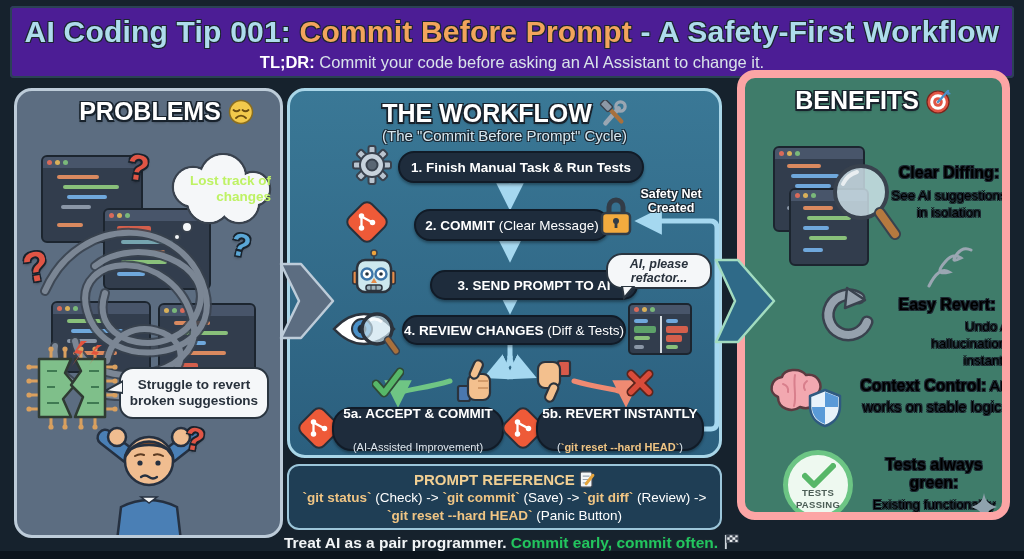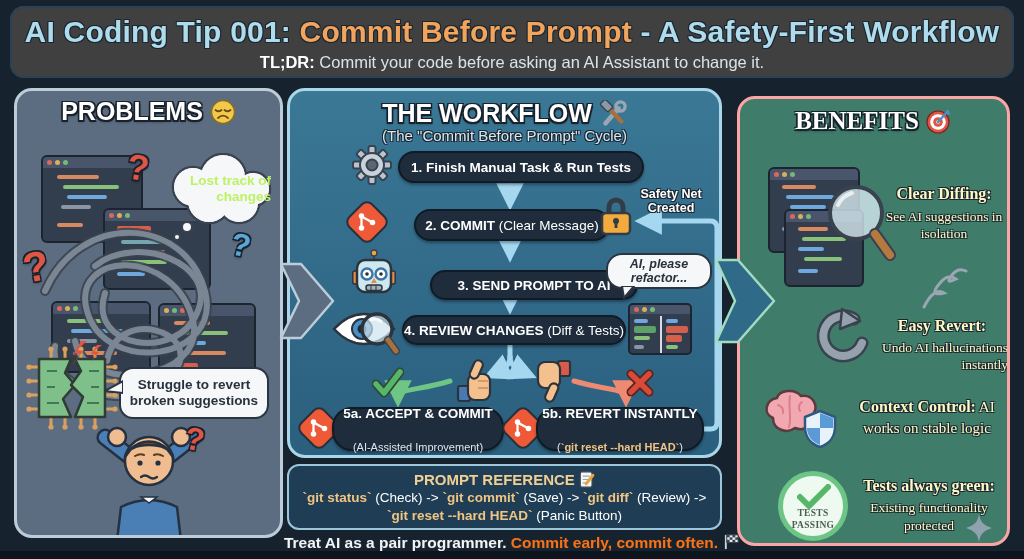--- a/index.html
+++ b/index.html
@@ -4,33 +4,33 @@
 <style>
   html,body{margin:0;padding:0;background:#0c141d;}
   #stage{position:relative;width:1024px;height:559px;overflow:hidden;background:#16222d;
          font-family:"Liberation Sans",sans-serif;}
   .abs{position:absolute;}
   svg{display:block;}
   .out{text-shadow:-1.5px -1.5px 0 #18222c,1.5px -1.5px 0 #18222c,-1.5px 1.5px 0 #18222c,
        1.5px 1.5px 0 #18222c,0 2px 3px rgba(0,0,0,.45);}
   .softout{text-shadow:-1px -1px 0 #1b2630,1px -1px 0 #1b2630,-1px 1px 0 #1b2630,1px 1px 0 #1b2630;}
   
-  #hdr{left:10px;top:6px;width:1004px;height:72px;background:#404040;border-radius:14px;
+  #hdr{left:10px;top:6px;width:1004px;height:72px;background:#4c1d95;border-radius:4px;
        box-shadow:inset 0 0 0 2px #2b4255;}
   #hdr-title{left:0;top:9px;width:1004px;text-align:center;font-size:30px;font-weight:bold;
              color:#aedcec;letter-spacing:.2px;}
   #hdr-title .hl{color:#f2a45c;}
   #hdr-sub{left:0;top:47px;width:1004px;text-align:center;font-size:16.5px;color:#d9e3ea;white-space:pre;}
   #hdr-sub b{color:#ffffff;}
   
   .panel{border-radius:18px;box-sizing:border-box;overflow:hidden;}
-  #p-left{left:14px;top:88px;width:269px;height:450px;background:#5c6d81;border:3px solid #bdccd9;}
+  #p-left{left:14px;top:88px;width:269px;height:450px;background:#5c6d81;border:3px solid #bdccd9;padding-left:18px;}
   #p-center{left:287px;top:88px;width:435px;height:370px;
             background:linear-gradient(180deg,#3a7896,#2b5f7e);border:3px solid #a9d6e8;}
-  #p-right{left:737px;top:96px;width:273px;height:450px;background:#3f7c6a;border:3px solid #fca5a5;font-family:Liberation Serif, serif;}
+  #p-right{left:737px;top:70px;width:273px;height:450px;background:#3f7c6a;border:8px solid #fca5a5;}
   #p-ref{left:287px;top:464px;width:435px;height:66px;background:#1f3e55;border:2px solid #9cc6da;
          border-radius:12px;box-sizing:border-box;}
   .pttl{width:100%;text-align:center;font-weight:bold;color:#fff;font-size:25px;display:flex;
         align-items:center;justify-content:center;gap:7px;}
   .psub{width:100%;text-align:center;color:#eef3f6;font-size:15px;}
   
   .pill{background:#1e2c3c;border:2px solid #111b27;border-radius:17px;color:#fff;
         display:flex;flex-direction:column;align-items:center;justify-content:center;
         box-sizing:border-box;white-space:nowrap;box-shadow:0 2px 3px rgba(0,0,0,.35);}
   .pill .l1{font-weight:bold;font-size:13.5px;}
@@ -49,23 +49,23 @@
           font-weight:bold;text-align:center;box-sizing:border-box;display:flex;
           align-items:center;justify-content:center;}
   .qm{font-weight:bold;}
   
   .git{width:34px;height:34px;background:#ee5a38;border:2.5px solid #27313c;border-radius:8px;
        transform:rotate(45deg);display:flex;align-items:center;justify-content:center;box-sizing:border-box;}
   .git svg{transform:rotate(-45deg);}
   
   #footer{left:0;top:533px;width:1024px;text-align:center;font-size:15.5px;font-weight:bold;
           color:#f2f5f7;white-space:pre;}
-  #footer .hl{color:#f97316;}
+  #footer .hl{color:#22c55e;}
   #strip{left:0;top:551px;width:1024px;height:8px;background:#0c141d;}
-  .btxt{text-align:center;color:#fef9c3;}
+  .btxt{text-align:center;color:#000000;}
   .bhead{font-weight:bold;font-size:16px;}
   .bbody{font-size:13.5px;}
 </style>
 </head>
 <body>
 
 <div id="stage">
 
   <div class="abs" id="hdr">
     <div class="abs softout" id="hdr-title"><span>AI Coding Tip 001: </span><span class="hl">Commit Before Prompt</span><span> - A Safety-First Workflow</span></div>

